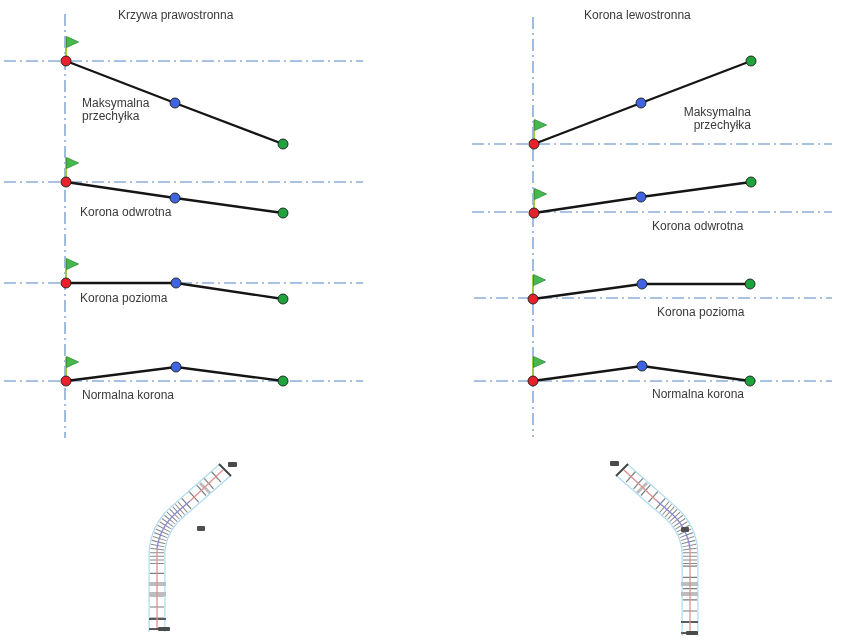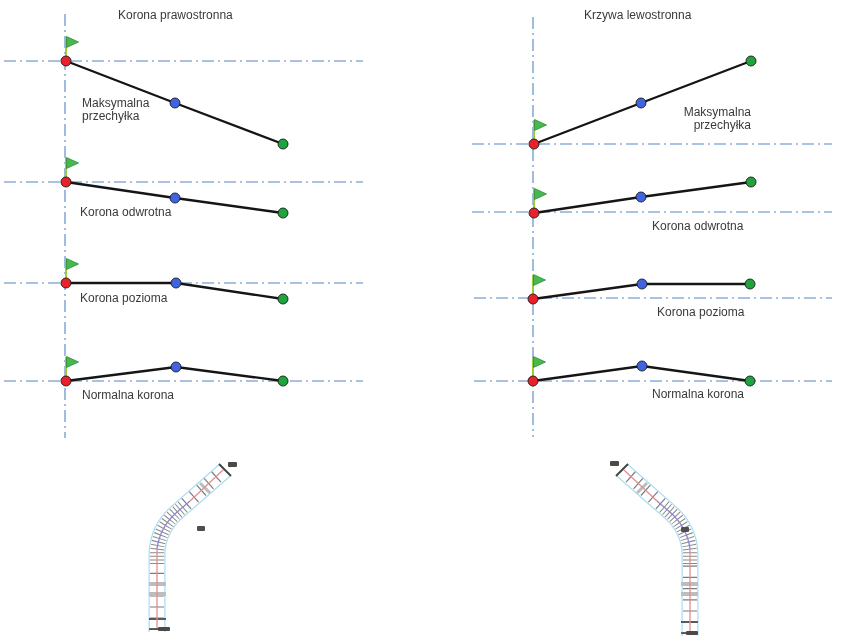--- a/index.html
+++ b/index.html
@@ -119,22 +119,22 @@
     <path d="M690,549 A58,58 0 0 0 671,513 L657,501" fill="none" stroke="#8888d8" stroke-width="1.3"></path>
     <path d="M657,501 L624,470" fill="none" stroke="#e08f8f" stroke-width="1.3"></path>
     <line x1="681" y1="633" x2="698" y2="633" stroke="#444444" stroke-width="1.6"></line>
     <line x1="628" y1="464" x2="616" y2="476" stroke="#444444" stroke-width="2"></line>
     <rect x="686" y="631" width="12" height="4" rx="1" fill="#4a4a4a"></rect>
     <rect x="610" y="461" width="9" height="5" rx="1" fill="#4a4a4a"></rect>
     <rect x="681" y="527" width="8" height="5" rx="1" fill="#4f4f4f"></rect>
   </g>
 </svg>
 
-<div class="t" style="left:118px;top:9px;">Korona prawostronna</div>
-<div class="t" style="left:584px;top:9px;">Krzywa lewostronna</div>
+<div class="t" style="left:118px;top:9px;">Krzywa prawostronna</div>
+<div class="t" style="left:584px;top:9px;">Korona lewostronna</div>
 
 <div class="t" style="left:82px;top:97px;"><span>Maksymalna</span><br><span>przechyłka</span></div>
 <div class="t" style="left:80px;top:206px;">Korona odwrotna</div>
 <div class="t" style="left:80px;top:292px;">Korona pozioma</div>
 <div class="t" style="left:82px;top:389px;">Normalna korona</div>
 
 <div class="t t2 ralign" style="left:639px;top:106px;"><span>Maksymalna</span><br><span>przechyłka</span></div>
 <div class="t" style="left:652px;top:220px;">Korona odwrotna</div>
 <div class="t" style="left:657px;top:306px;">Korona pozioma</div>
 <div class="t" style="left:652px;top:388px;">Normalna korona</div>

